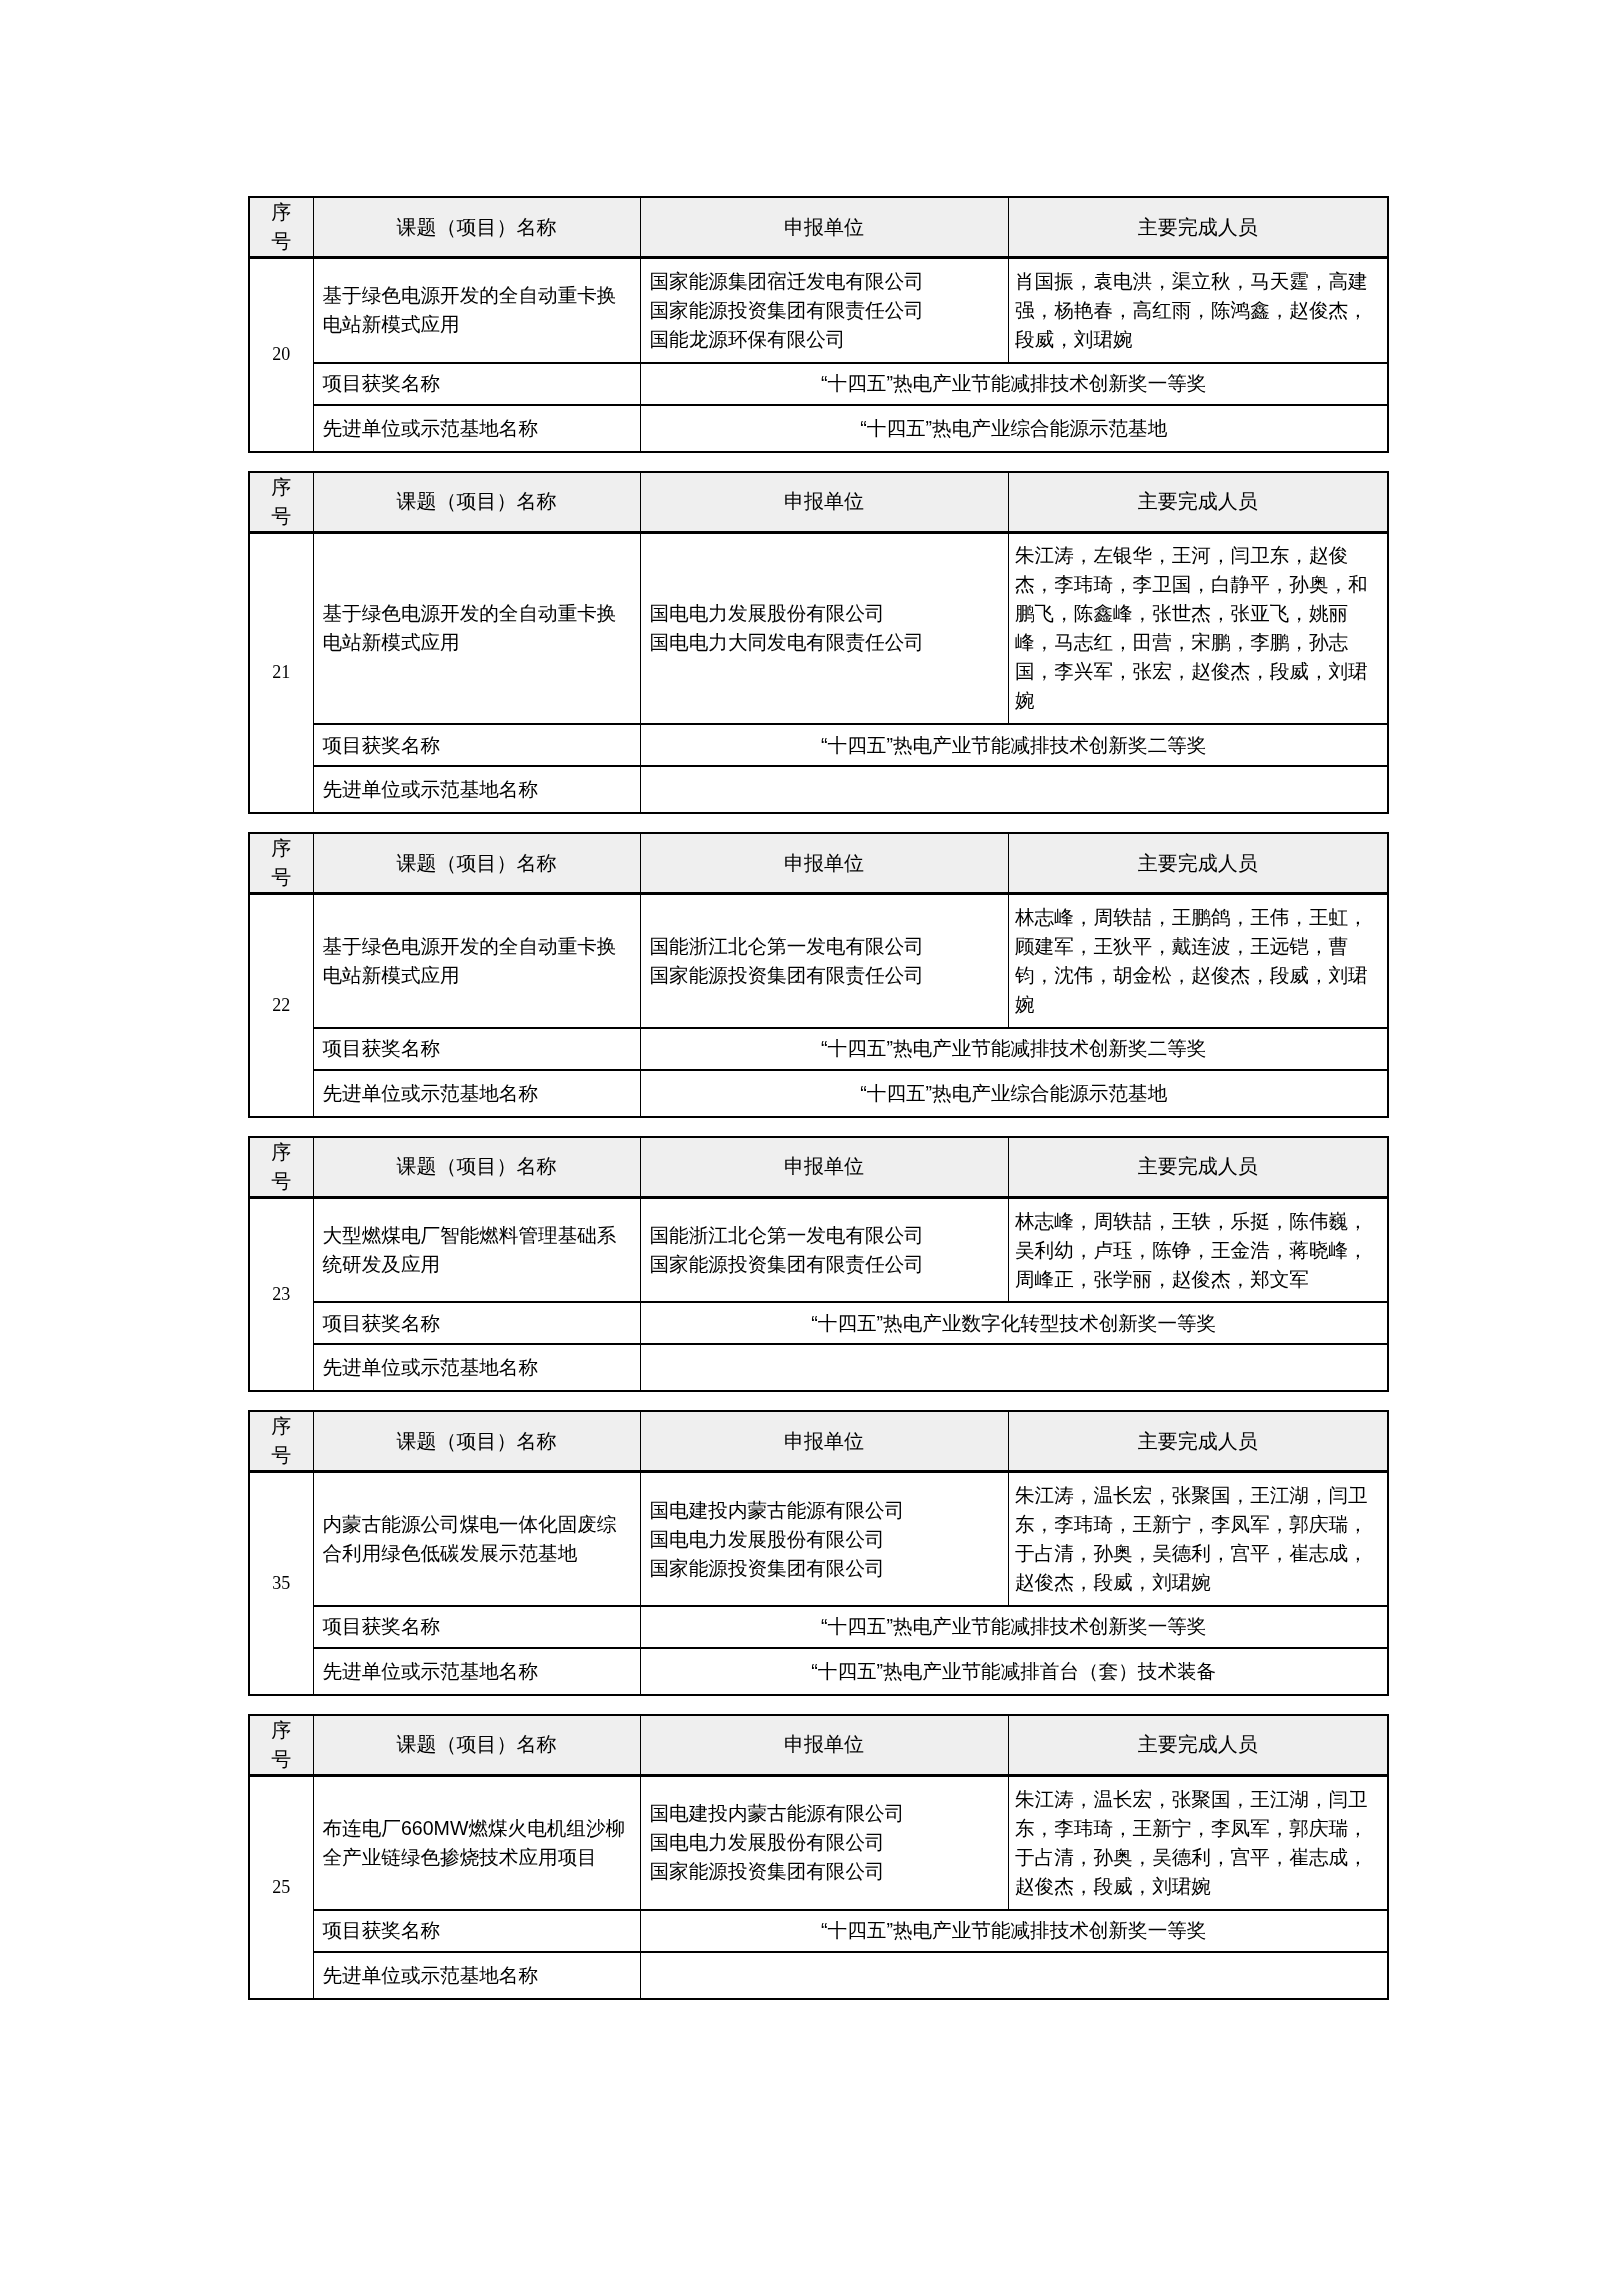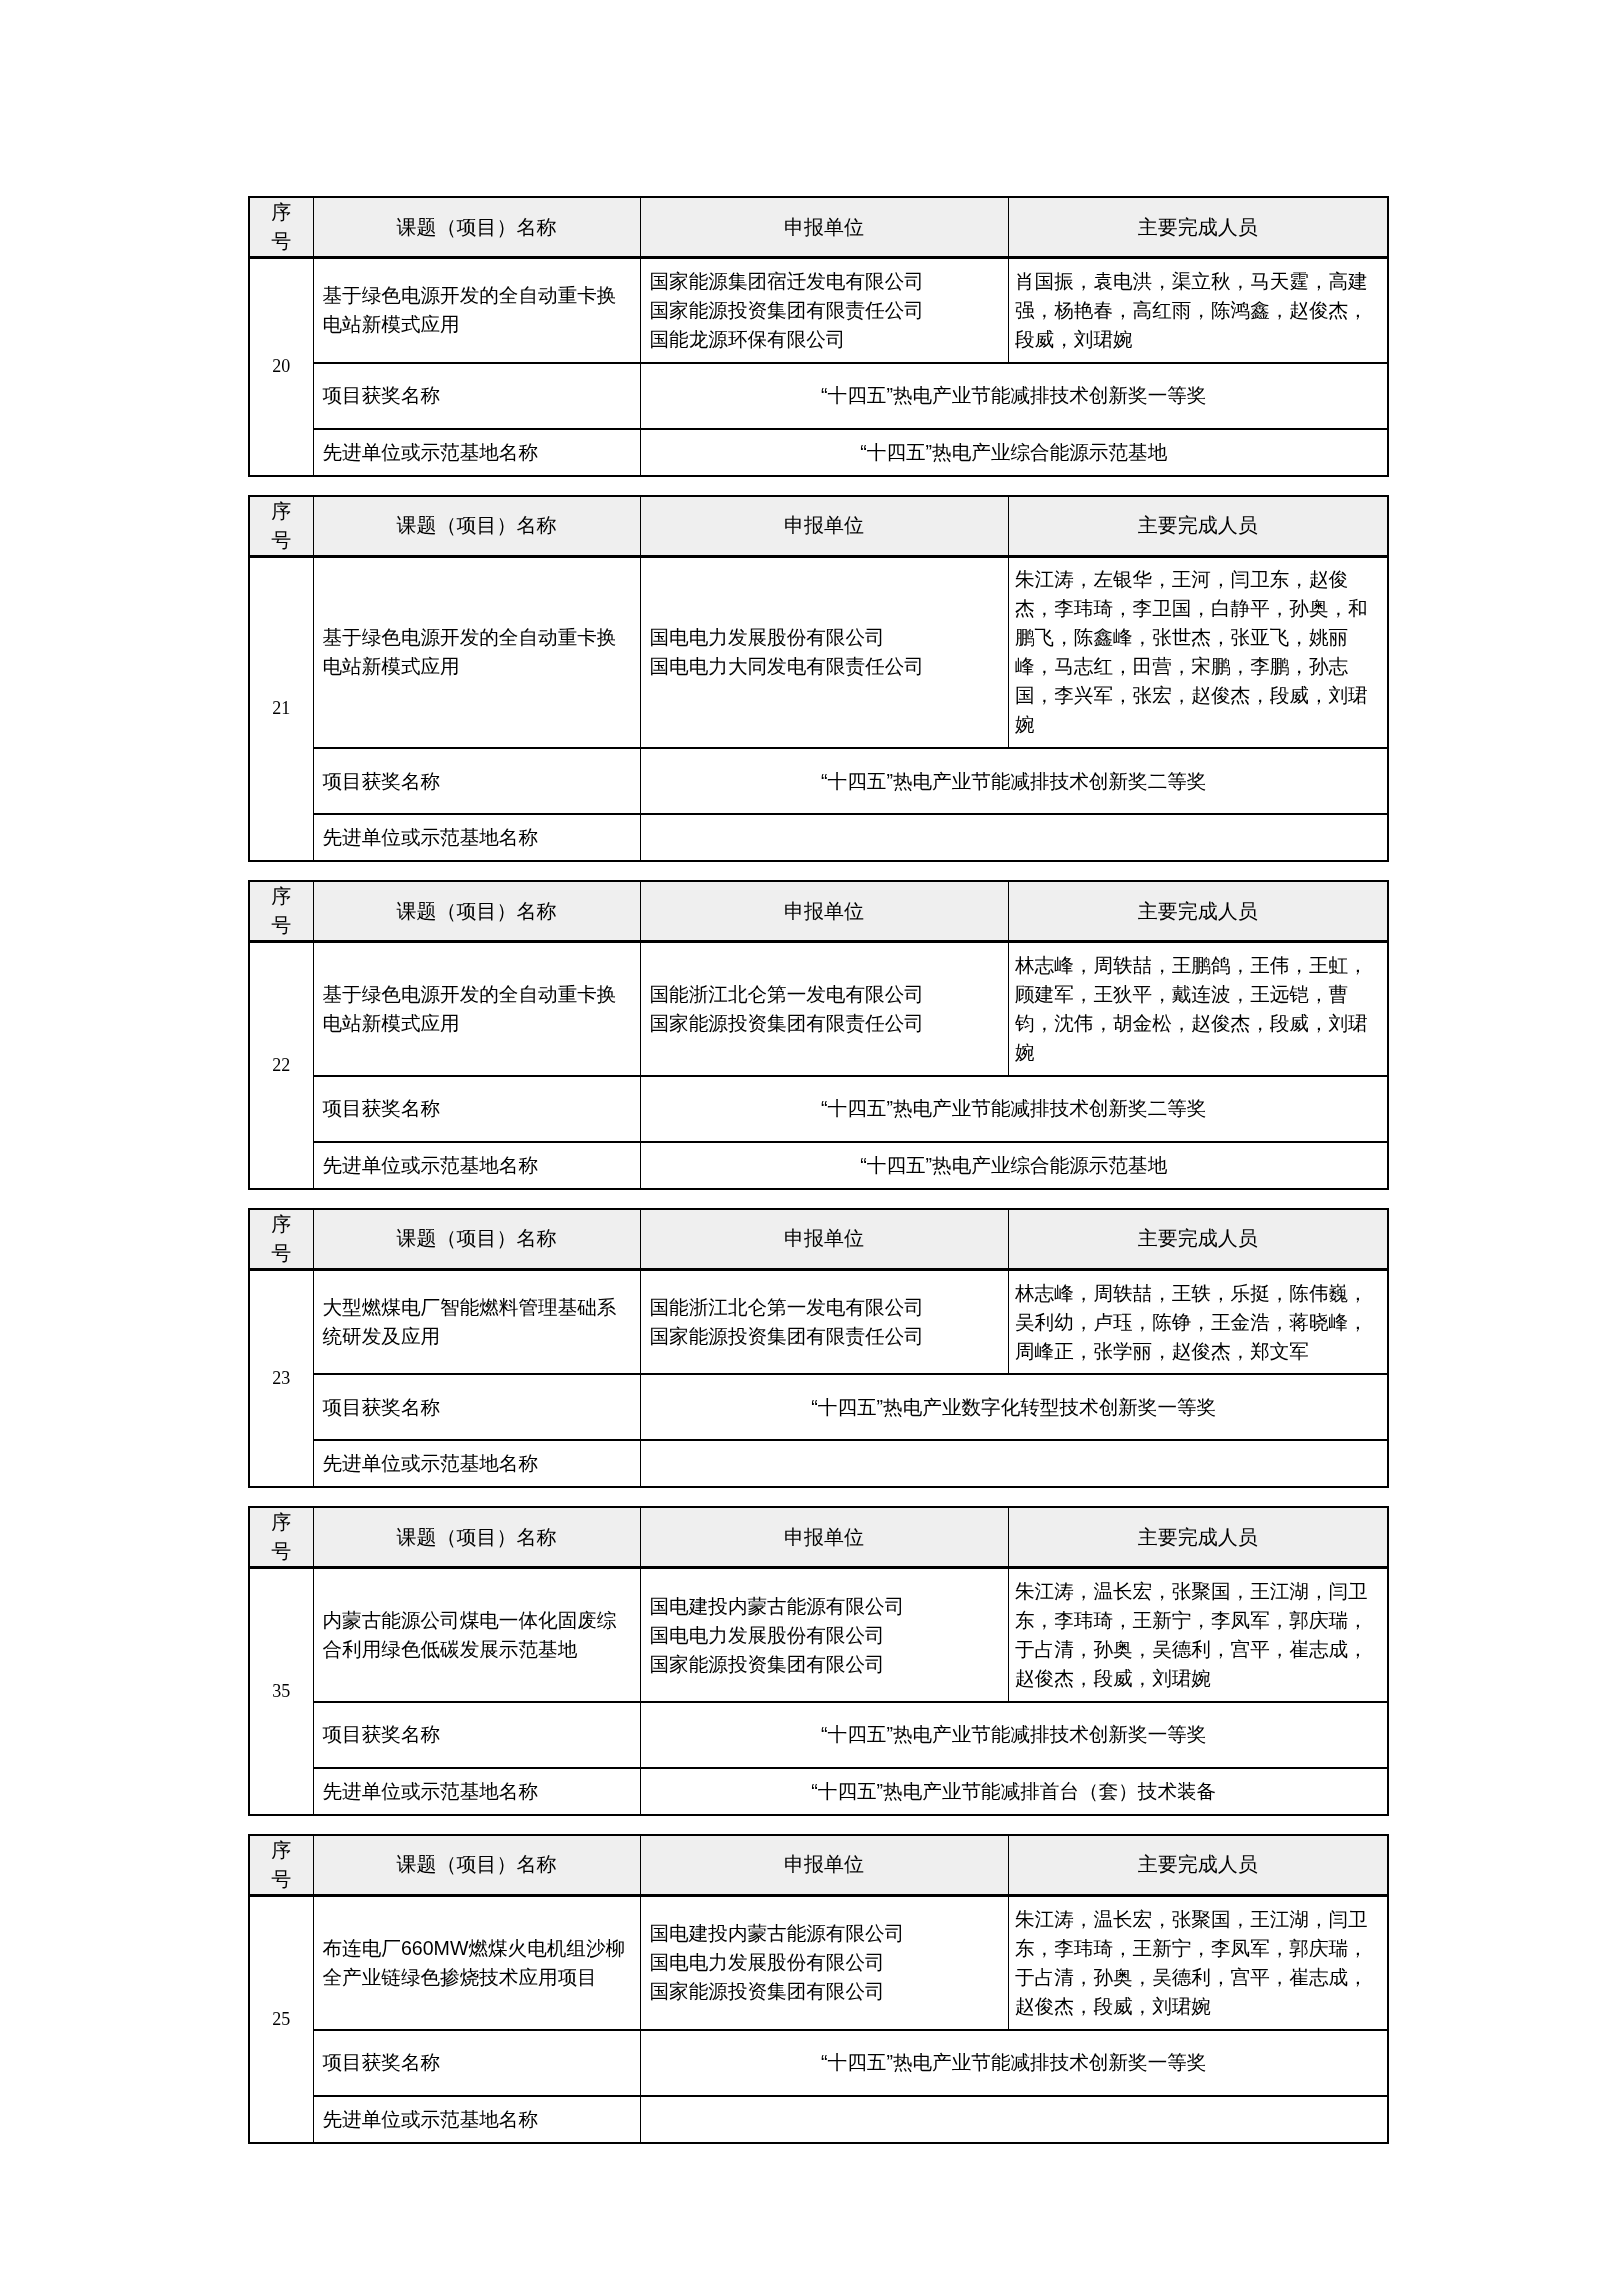--- a/index.html
+++ b/index.html
@@ -52,21 +52,21 @@
   .prow td.num{
     text-align:center;
     font-family:"Liberation Serif","DejaVu Serif",serif;
     font-size:18px;
     padding:0;
     border-bottom:1.3px solid var(--border-color);
   }
   .prow td.people{padding:7.8px 3.9px 7.8px 6.5px;}
   .units{white-space:pre-line;}
   .arow td{
-    height:66px;
+    height:42px;
     border-bottom:2.6px solid var(--border-color);
   }
   .brow td{height:47px;margin-top:43px;}
   td.rlabel{text-align:left;padding:0 9px;}
   td.value{text-align:center;padding:0 6.5px;}
 </style>
 </head>
 <body>
 
 <div class="page">

